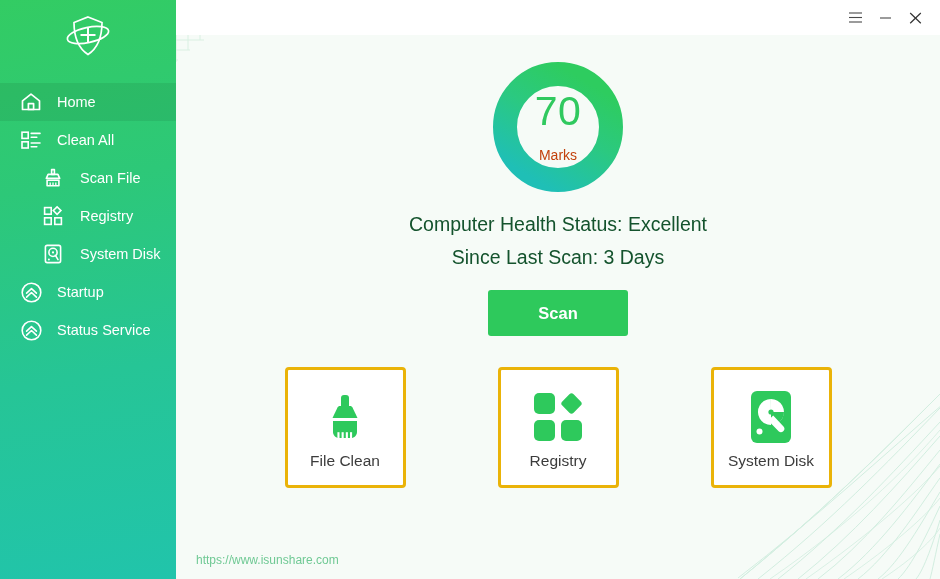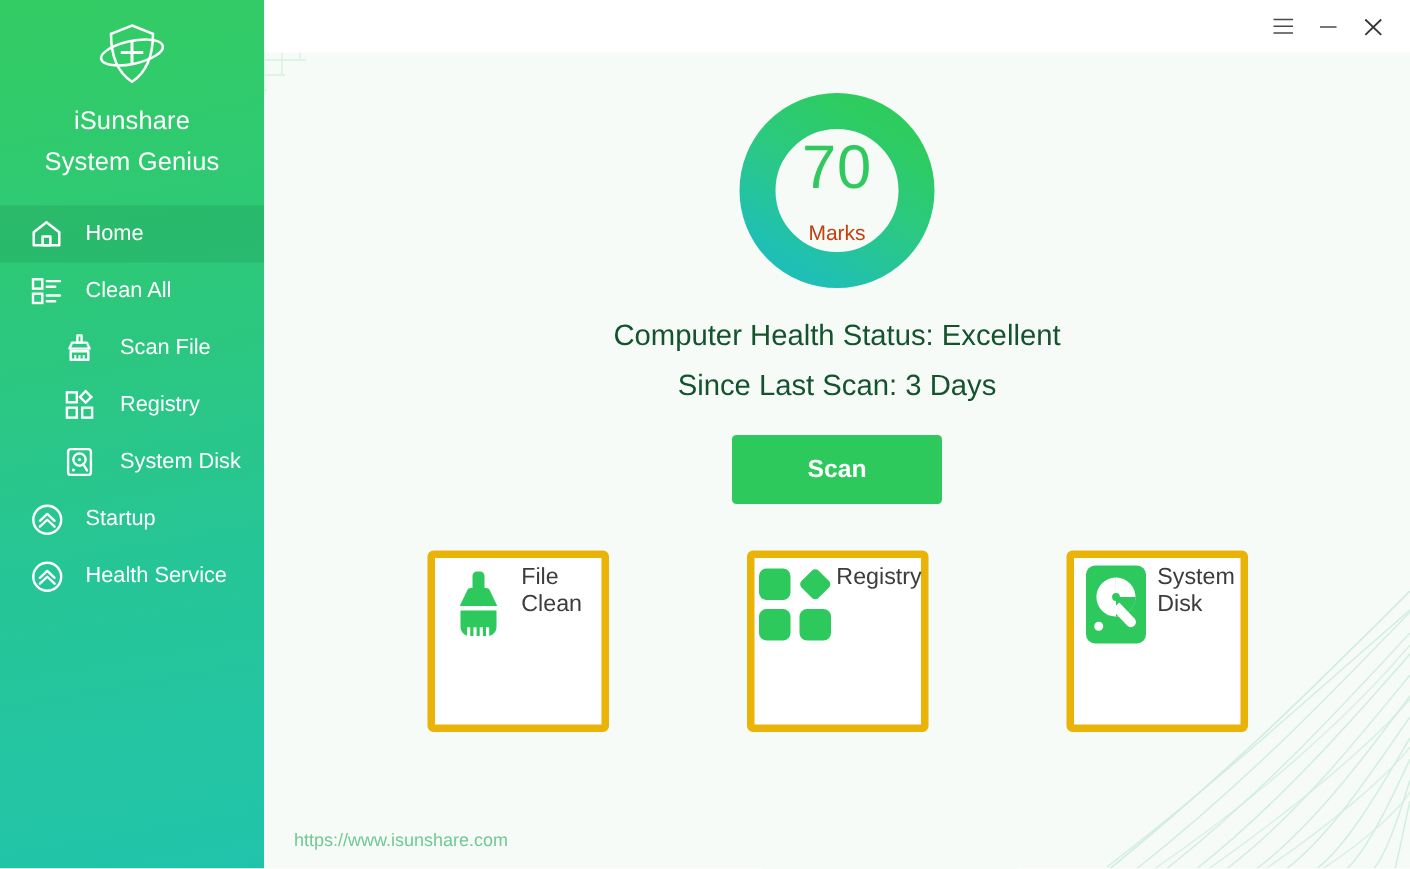--- a/index.html
+++ b/index.html
@@ -186,24 +186,25 @@
   .cards {
     margin-top: 31px;
     display: flex;
     justify-content: center;
     gap: 92px;
   }
   .card {
     width: 121px;
     height: 121px;
     background: #ffffff;
-    border: 5px solid #eab308;
+    border: 3px solid #eab308;
     border-radius: 4px;
     display: flex;
-    align-items: flex-start;
+    flex-direction: column;
+    align-items: center;
     justify-content: center;
     cursor: pointer;
   }
   .card-icon {
     height: 62px;
     display: flex;
     align-items: center;
     justify-content: center;
   }
   .card-icon svg { display: block; }
@@ -235,24 +236,20 @@
     <div class="brand">
       <span class="brand-logo">
         <svg width="60" height="56" viewBox="0 0 60 56">
           <g fill="none" stroke="#ffffff" stroke-width="1.7">
             <path d="M30 7 L44 12.5 C44 27 40 38 30 44.5 C20 38 16 27 16 12.5 Z"></path>
             <ellipse cx="30" cy="25" rx="21" ry="7.6" transform="rotate(-12 30 25)"></ellipse>
             <path d="M30 17.5 L30 32.5 M22.5 25 L37.5 25" stroke-width="2"></path>
           </g>
         </svg>
       </span>
-      <div>
-        <div class="brand-name">iSunshare</div>
-        <div class="brand-name">System Genius</div>
-      </div>
     </div>
 
     <nav class="nav">
 
       <div class="nav-item level1 active">
         <span class="nav-icon">
           <svg width="22" height="22" viewBox="0 0 22 22">
             <g fill="none" stroke="#ffffff" stroke-width="1.7" stroke-linejoin="round">
               <path d="M2.5 9.8 L11 3.2 L19.5 9.8 L19.5 18.5 L2.5 18.5 Z"></path>
               <rect x="8.4" y="12.6" width="5.2" height="5.9"></rect>
@@ -334,21 +331,21 @@
       <div class="nav-item level1">
         <span class="nav-icon">
           <svg width="23" height="23" viewBox="0 0 23 23">
             <g fill="none" stroke="#ffffff" stroke-width="1.6" stroke-linecap="round" stroke-linejoin="round">
               <circle cx="11.5" cy="11.5" r="9.3"></circle>
               <path d="M6.6 12.2 L11.5 7.6 L16.4 12.2"></path>
               <path d="M6.6 16.1 L11.5 11.5 L16.4 16.1"></path>
             </g>
           </svg>
         </span>
-        <span class="nav-label">Health Service</span>
+        <span class="nav-label">Status Service</span>
       </div>
 
     </nav>
   </aside>
 
   <section id="main">
 
     <svg class="bg-deco tl" width="150" height="110">
       <g stroke="#d9f0e2" stroke-width="1" fill="none">
         <path d="M-60 0 L60 0"></path>

